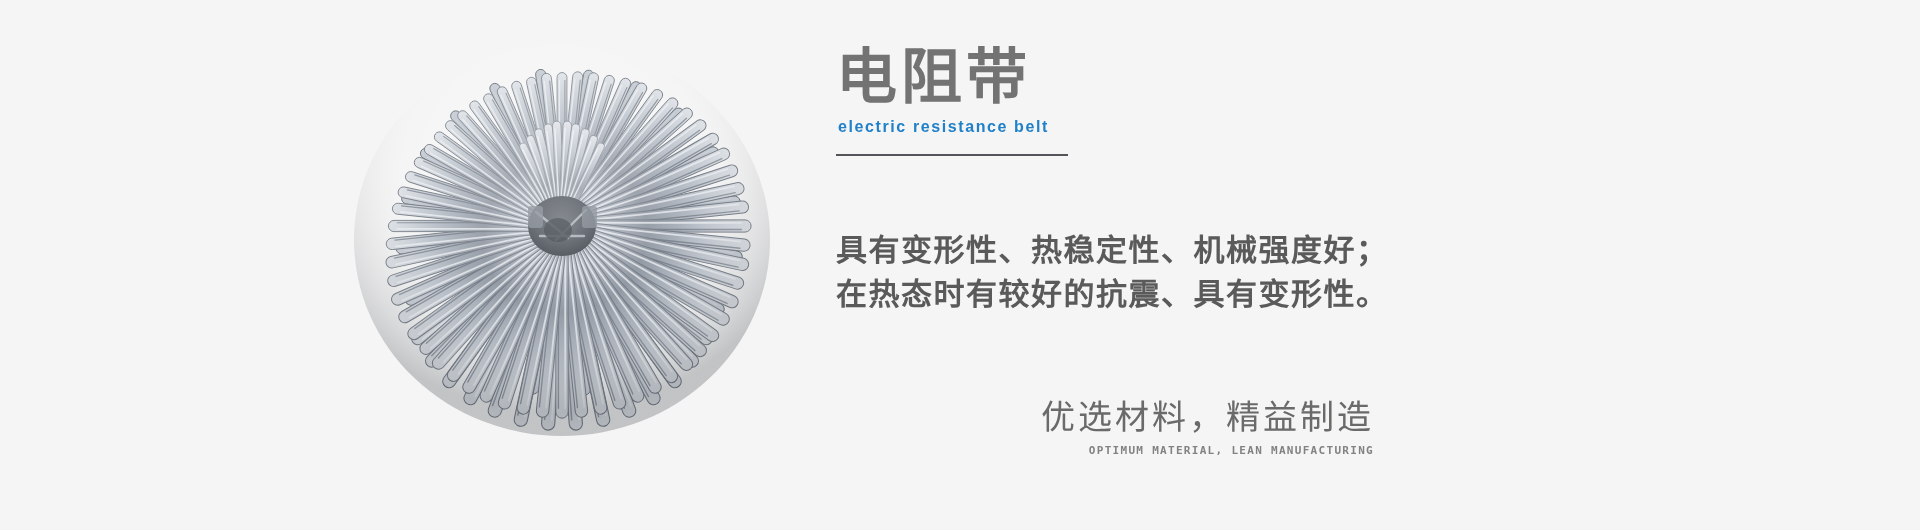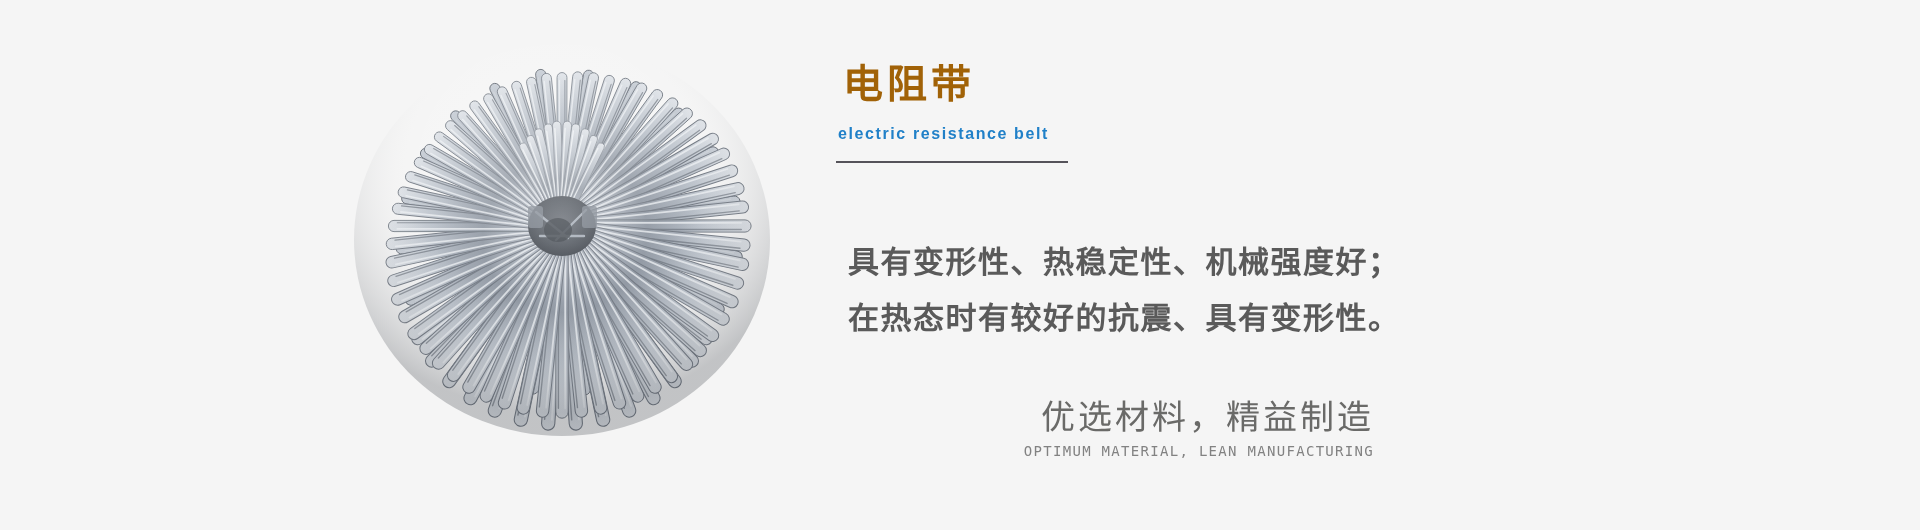--- a/index.html
+++ b/index.html
@@ -47,26 +47,26 @@
 
   #title-block {
     position: absolute;
     left: 0;
     top: 46px;
     width: 560px;
   }
 
   #product-title {
     font-family: "DejaVu Sans", "Liberation Sans", sans-serif;
-    font-size: 40px;
+    font-size: 61px;
     line-height: 62px;
     font-weight: bold;
     letter-spacing: 4px;
-    color: #a16207;
-    margin: 7px;
+    color: #737373;
+    margin: 0;
     white-space: nowrap;
   }
 
   #product-subtitle {
     font-family: "Liberation Sans", "DejaVu Sans", sans-serif;
     font-size: 16px;
     font-weight: bold;
     letter-spacing: 1.6px;
     color: #2080c8;
     margin: 10px 0 0 2px;
@@ -88,21 +88,21 @@
   }
 
   .description-line {
     font-family: "DejaVu Sans", "Liberation Sans", sans-serif;
     font-size: 31px;
     line-height: 44px;
     font-weight: bold;
     letter-spacing: 1.5px;
     color: #5a5a5a;
     white-space: nowrap;
-    margin: 12px;
+    margin: 0;
   }
 
   #tagline-block {
     position: absolute;
     left: 118px;
     top: 396px;
     width: 420px;
     text-align: right;
   }
 
@@ -112,26 +112,27 @@
     line-height: 42px;
     font-weight: normal;
     letter-spacing: 3px;
     color: #6a6a68;
     white-space: nowrap;
     margin: 0;
   }
 
   #tagline-sub {
     font-family: "DejaVu Sans Mono", "Liberation Mono", monospace;
-    font-size: 14px;
+    font-size: 11px;
     line-height: 14px;
     letter-spacing: 1.3px;
     color: #828282;
     white-space: nowrap;
     margin: 6px 0 0 0;
+    font-weight: bold;
   }
 </style>
 </head>
 <body>
 
 <div id="banner">
 
   <div id="product-figure">
     <svg viewBox="0 0 560 470" xmlns="http://www.w3.org/2000/svg" aria-hidden="true">
       <defs>

